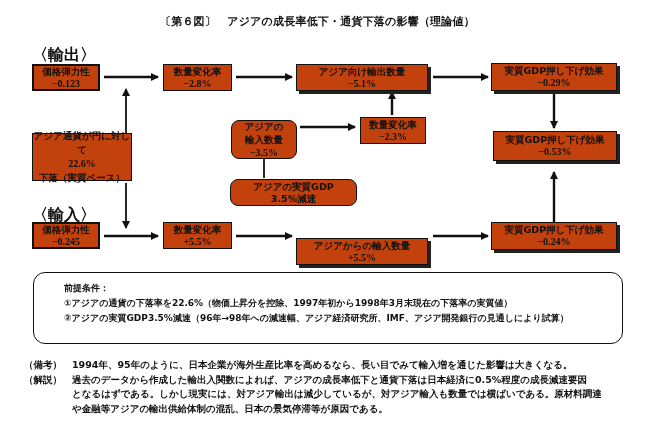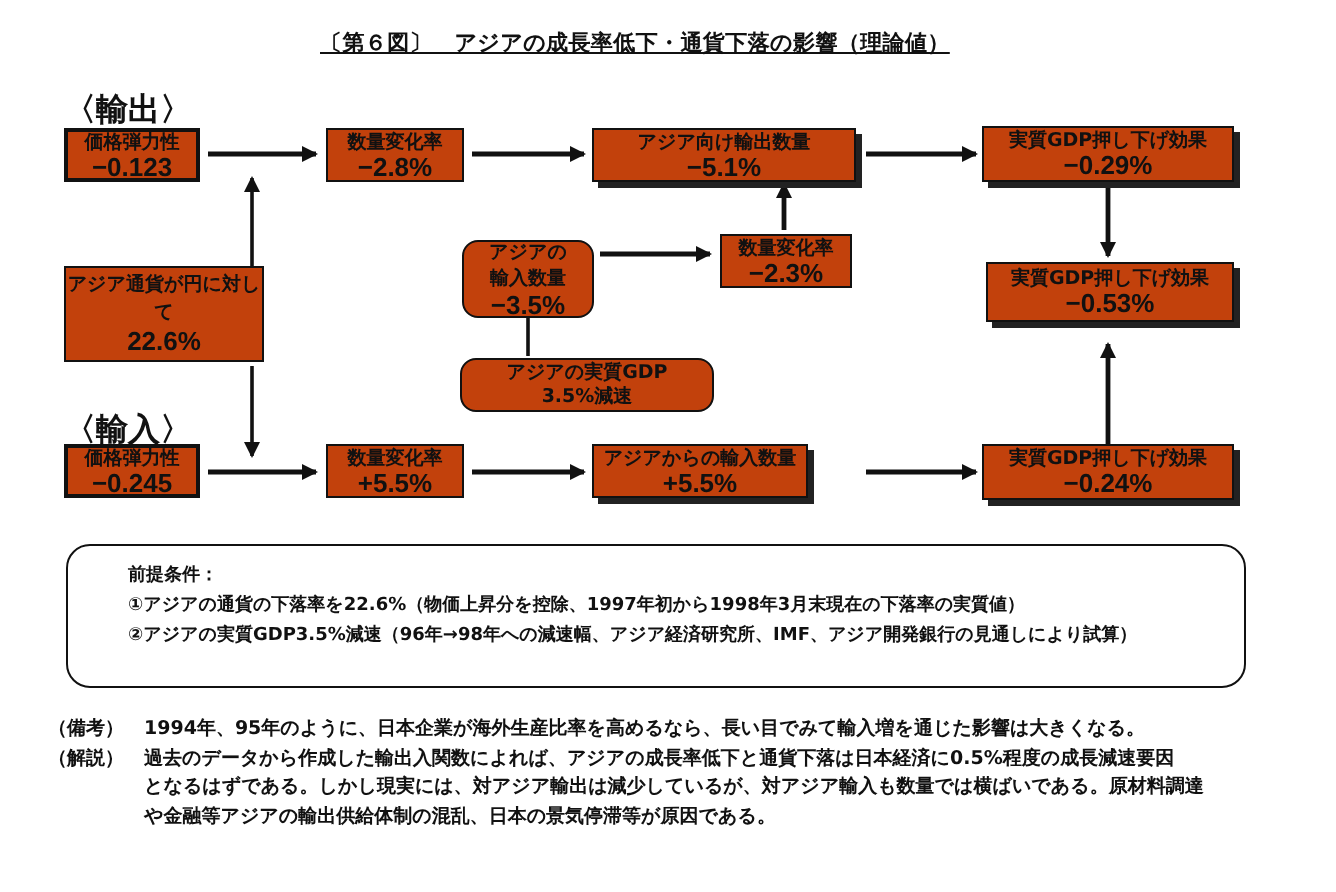--- a/index.html
+++ b/index.html
@@ -1,27 +1,27 @@
 <!DOCTYPE html>
 <html><head>
 <meta charset="utf-8">
 <style>
   html, body { margin:0; padding:0; background:#ffffff; }
   body { width:668px; height:446px; position:relative; overflow:hidden;
          font-family:"DejaVu Sans", sans-serif; color:#111; }
   .abs { position:absolute; }
-  .title { left:160px; top:14px; width:360px; font-size:11px; font-weight:bold; white-space:nowrap; letter-spacing:0.2px;text-decoration:underline; }
+  .title { left:160px; top:14px; width:360px; font-size:11px; font-weight:bold; white-space:nowrap; letter-spacing:0.2px; }
   .label { font-size:16px; font-weight:bold; text-align:center; white-space:nowrap; }
   .box { position:absolute; background:#c2410c; border:1.6px solid #111; box-sizing:border-box;
          font-size:9.5px; font-weight:bold; text-align:center; line-height:12px;
          display:flex; flex-direction:column; justify-content:center; align-items:center; }
   .thick { border-width:2px; }
   .shadow { box-shadow:3px 3px 0 #222; }
   .round { border-radius:8px; }
-  .val { font-family:Liberation Sans, sans-serif; font-weight:bold; font-size:13px; }
+  .val { font-family:Liberation Serif, serif; font-weight:bold; font-size:10px; }
   svg.arrows { position:absolute; left:0; top:0; }
   .premise { left:33px; top:272px; width:590px; height:72px; border:1.6px solid #111; border-radius:12px;
              box-sizing:border-box; padding:8px 0 16px 30px; font-size:9px; font-weight:bold; line-height:15px; }
   .notes { left:24px; top:358px; width:640px; font-size:9.5px; font-weight:bold; line-height:14.5px; }
   .notes .row { display:flex; }
   .notes .tag { width:48px; flex:none; }
   .notes .indent { padding-left:48px; }
 </style>
 </head>
 <body>
@@ -68,20 +68,21 @@
   <span class="val">−5.1%</span>
 </div>
 <div class="box shadow" style="left:491px;top:63px;width:126px;height:28px;">
   <span>実質GDP押し下げ効果</span>
   <span class="val">−0.29%</span>
 </div>
 
 <div class="box" style="left:32px;top:133px;width:100px;height:48px;line-height:14px;">
   <span>アジア通貨が円に対して</span>
   <span class="val">22.6%</span>
+  <span>下落（実質ベース）</span>
 </div>
 <div class="box round" style="left:231px;top:120px;width:66px;height:39px;line-height:13px;">
   <span>アジアの</span>
   <span>輸入数量</span>
   <span class="val">−3.5%</span>
 </div>
 <div class="box" style="left:360px;top:117px;width:66px;height:27px;">
   <span>数量変化率</span>
   <span class="val">−2.3%</span>
 </div>
@@ -96,21 +97,21 @@
 
 <div class="abs label" style="left:32px;top:205px;width:62px;">〈輸入〉</div>
 <div class="box thick" style="left:32px;top:222px;width:68px;height:27px;">
   <span>価格弾力性</span>
   <span class="val">−0.245</span>
 </div>
 <div class="box" style="left:163px;top:222px;width:69px;height:27px;">
   <span>数量変化率</span>
   <span class="val">+5.5%</span>
 </div>
-<div class="box shadow" style="left:296px;top:222px;width:108px;height:27px;">
+<div class="box shadow" style="left:296px;top:238px;width:132px;height:27px;">
   <span>アジアからの輸入数量</span>
   <span class="val">+5.5%</span>
 </div>
 <div class="box shadow" style="left:491px;top:222px;width:126px;height:28px;">
   <span>実質GDP押し下げ効果</span>
   <span class="val">−0.24%</span>
 </div>
 
 <div class="abs premise">
   <div>前提条件：</div>

